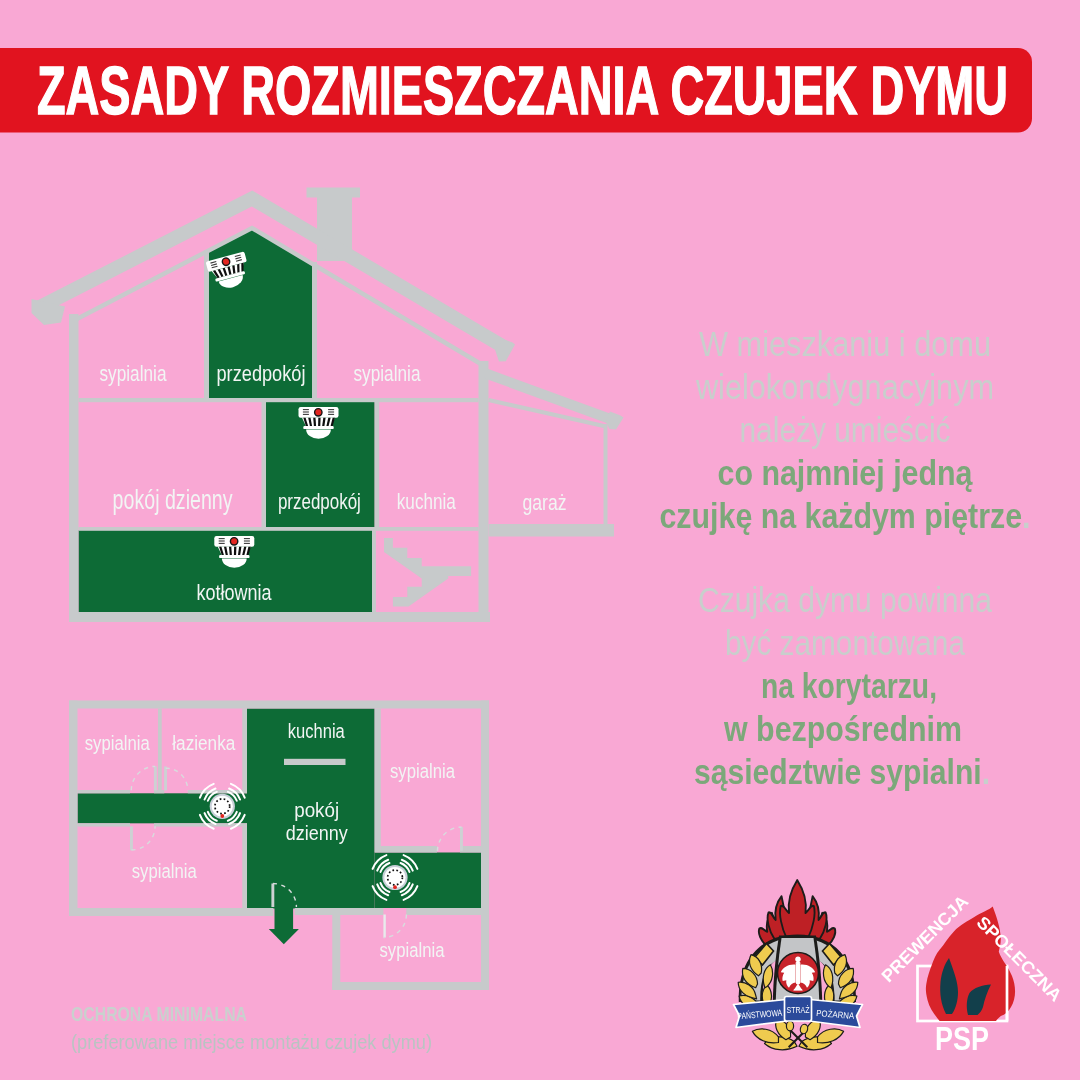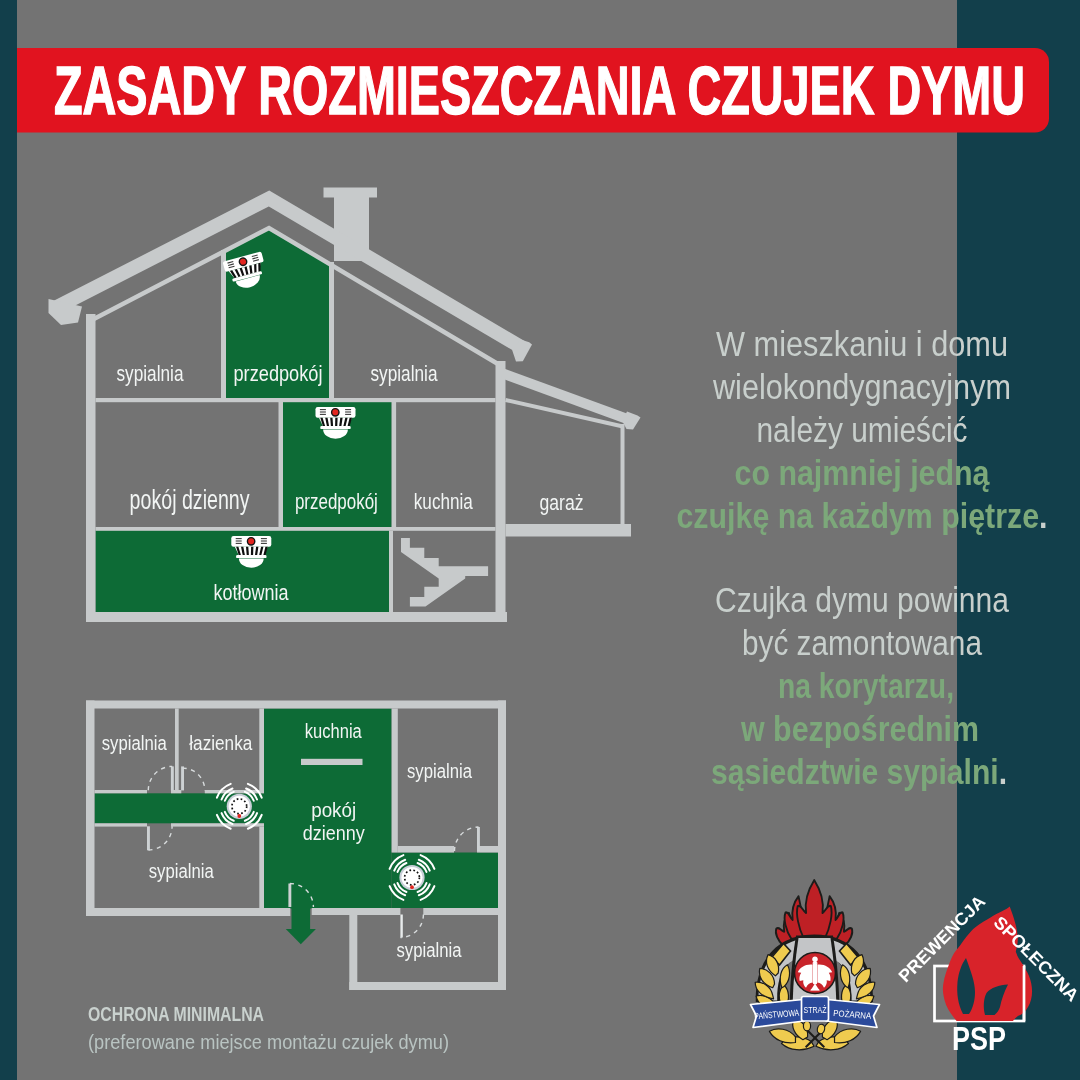--- a/index.html
+++ b/index.html
@@ -1,17 +1,17 @@
 <!DOCTYPE html>
 <html><head>
 <meta charset="utf-8">
 <style>
   html,body{margin:0;padding:0;}
   body{width:1080px;height:1080px;background:#123F4B;overflow:hidden;}
-  #page{position:relative;width:940px;height:1080px;background:#737373;font-family:"Liberation Sans",sans-serif;margin-left:17px;}
+  #page{position:relative;width:1080px;height:1080px;background:#f9a8d4;font-family:"Liberation Sans",sans-serif;}
   svg{position:absolute;left:0;top:0;}
 </style>
 </head>
 <body>
 <div id="page">
 <svg width="1080" height="1080" viewBox="0 0 1080 1080">
   <defs>
 
     <g id="det1">
       <rect x="-20" y="-16" width="40" height="10.8" rx="2.2" fill="#ffffff"></rect>

